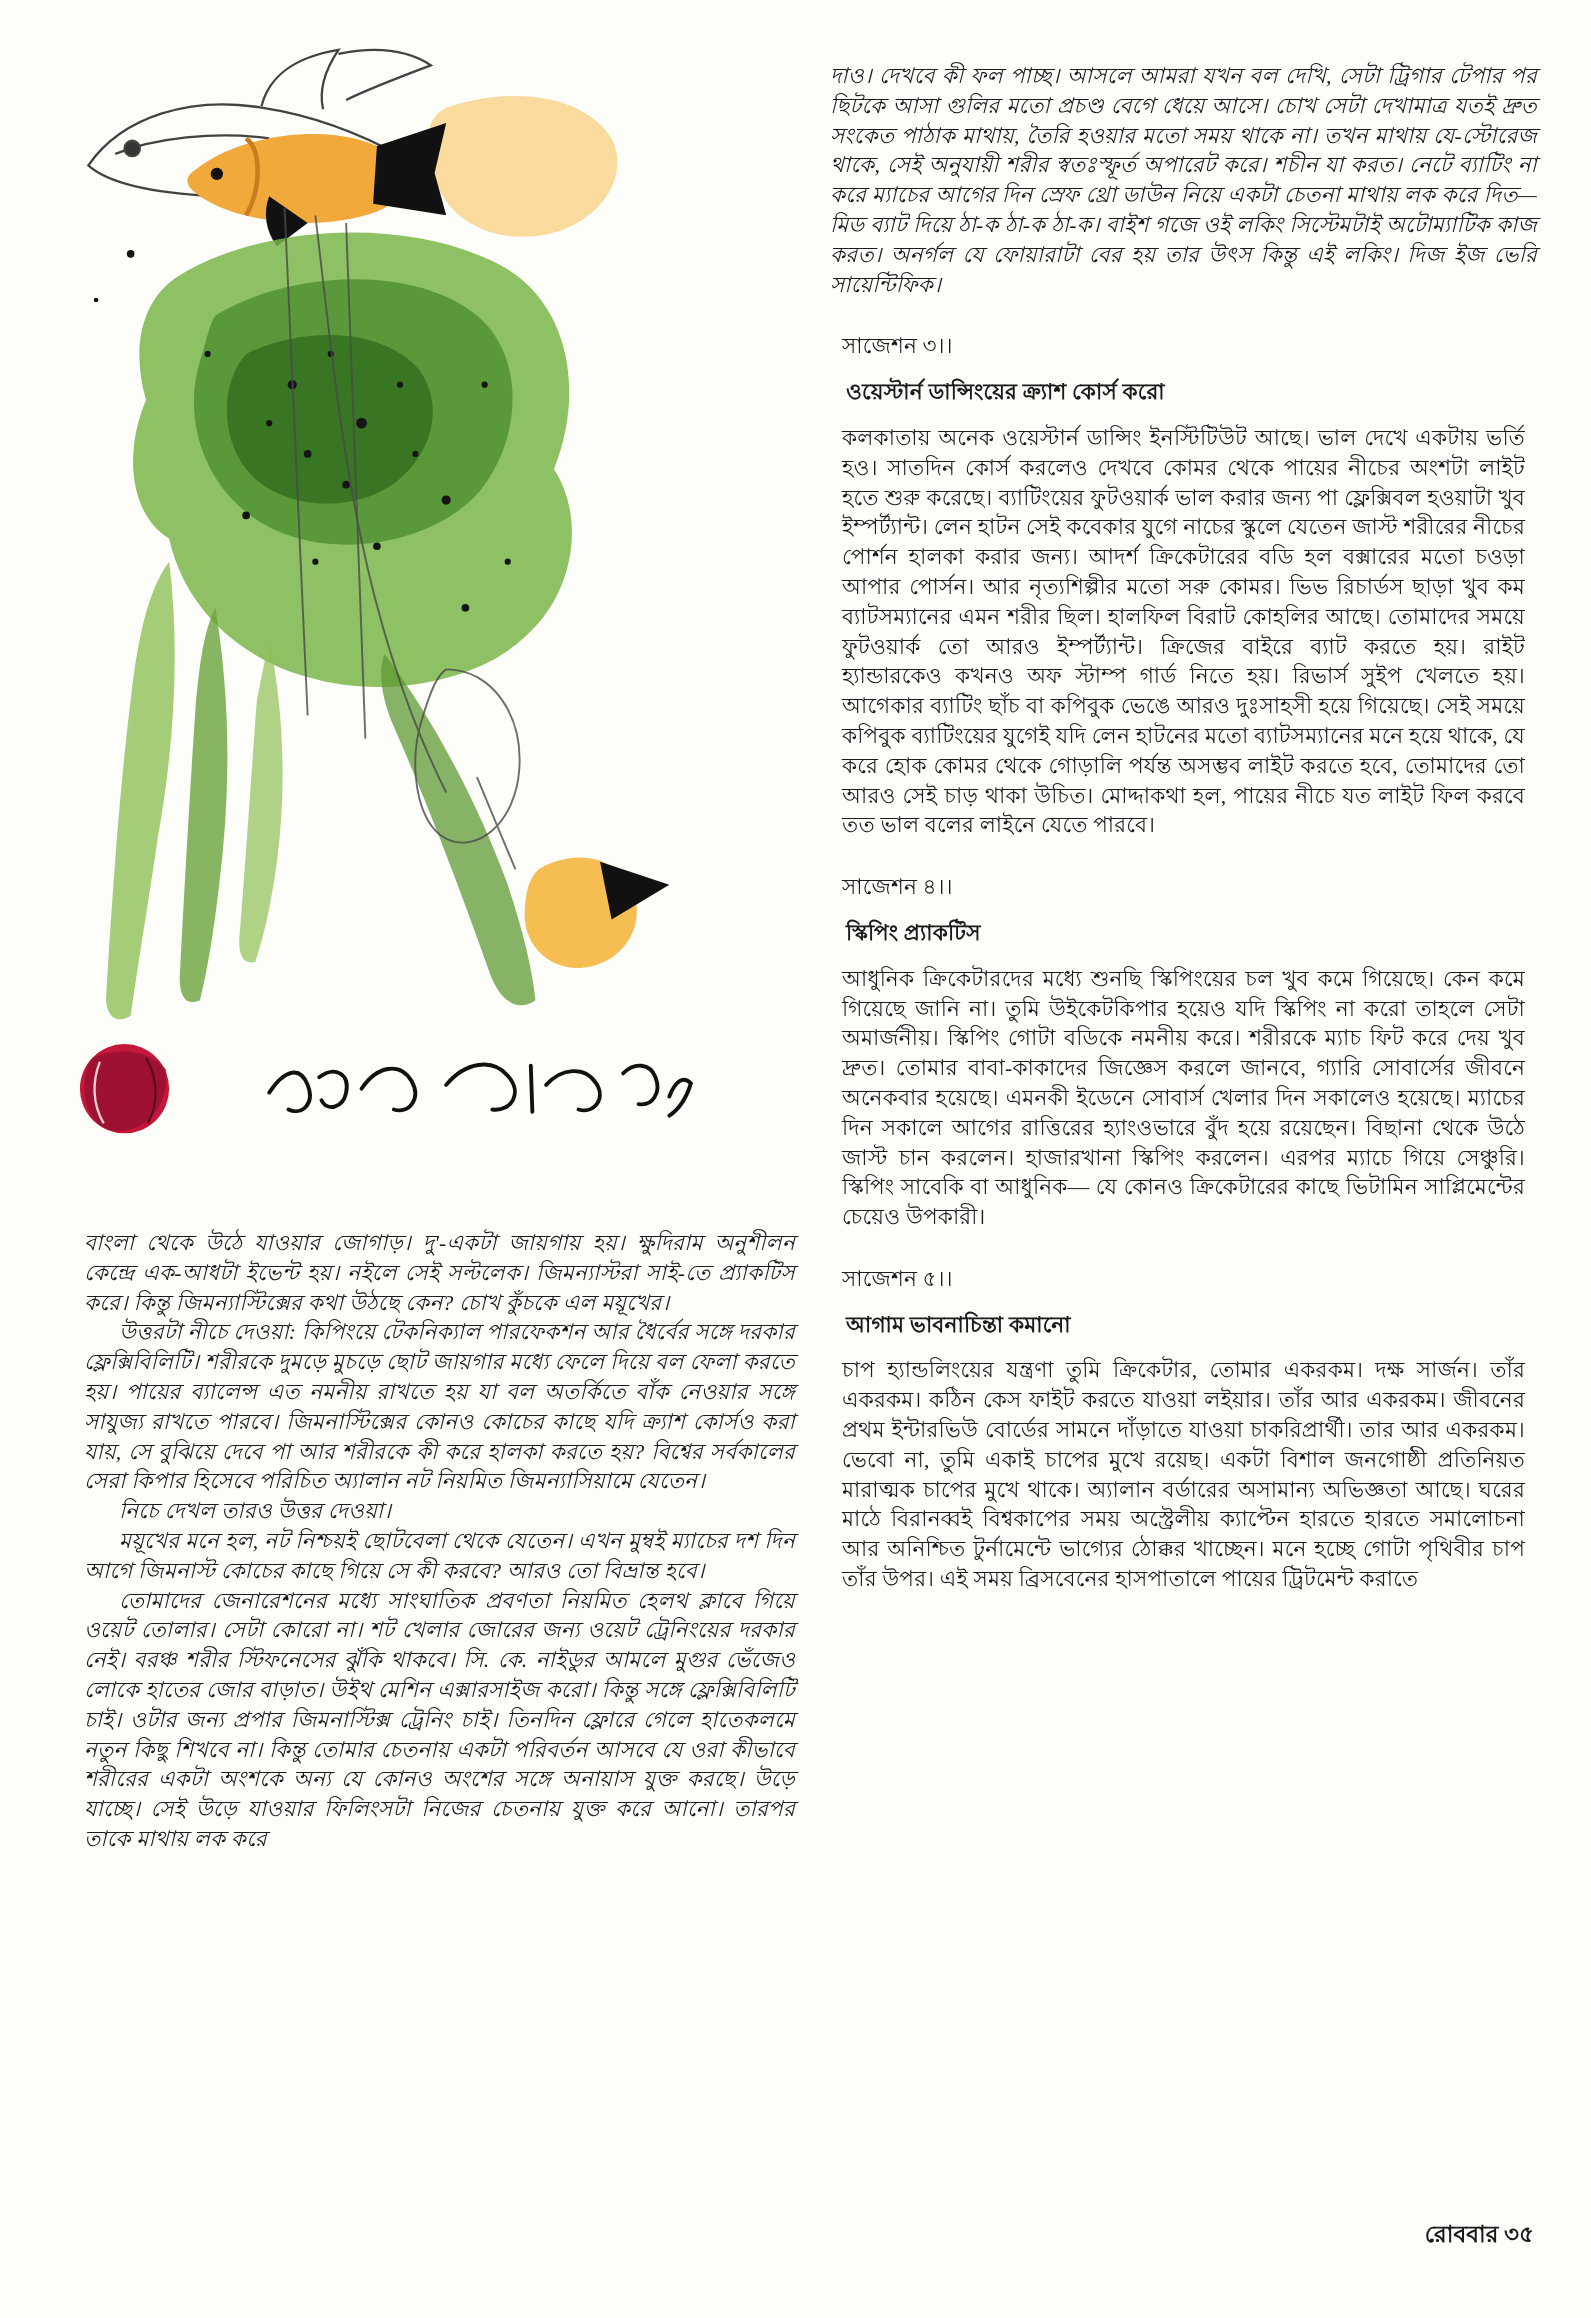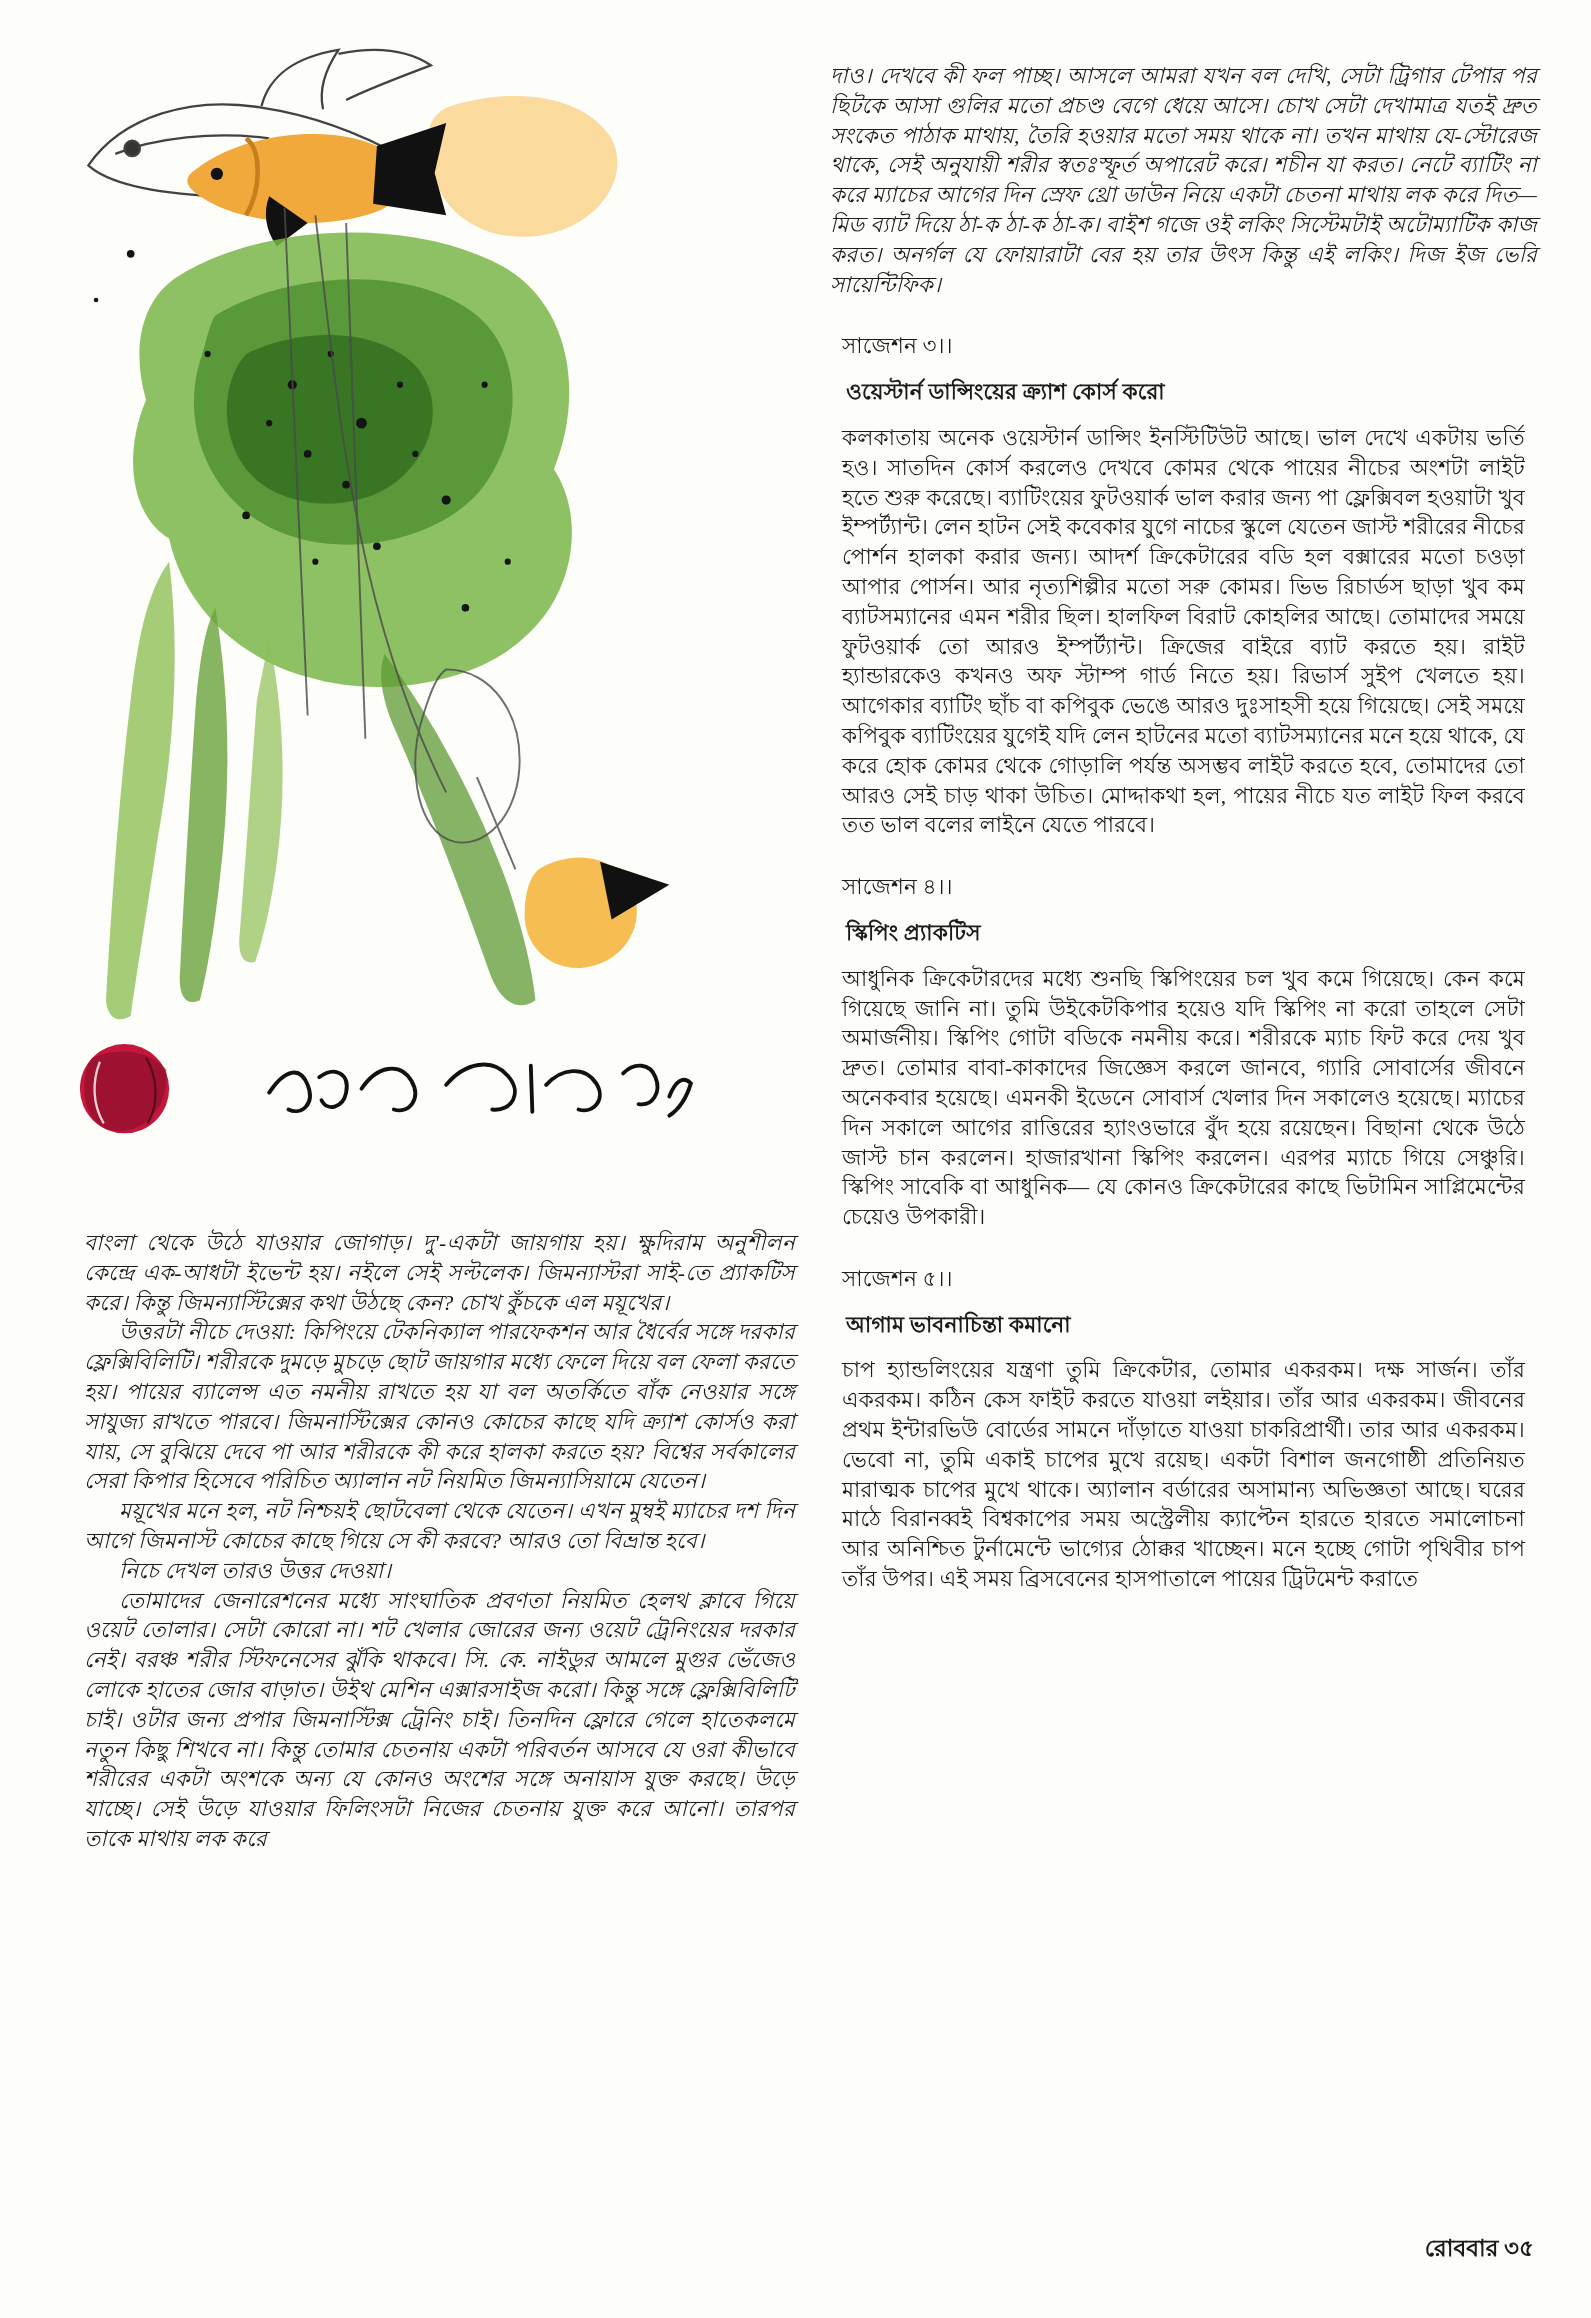--- a/index.html
+++ b/index.html
@@ -31,21 +31,21 @@
   .right-col { left: 830px; top: 62px;  width: 707px; }
   .para { margin: 0; font-style: italic; }
   .para.indent { text-indent: 35px; }
   .section { margin-top: 32px; }
   .section-heading   { font-weight: normal; margin: 12px; }
   .section-subheading{ font-weight: bold; margin: 16px; }
   .section-body      { margin: 12px; }
   .page-footer {
     position: absolute;
     right: 57px;
-    bottom: 50px;
+    bottom: 64px;
     font-size: 23px;
     font-weight: bold;
   }
 </style>
 </head>
 <body>
 
 <div class="page">
 
   <div class="illustration-wrap">
@@ -124,22 +124,22 @@
         <path d="M330 1390 C350 1360, 370 1355, 380 1380 C390 1405, 372 1420, 355 1412 M395 1370 C415 1355, 435 1365, 430 1390 C426 1410, 405 1415, 398 1400 M450 1385 C470 1355, 500 1350, 515 1375 C528 1398, 512 1418, 492 1412"></path>
         <path d="M560 1380 C585 1350, 620 1345, 640 1368 C660 1390, 645 1415, 620 1412 M670 1355 L672 1415 M690 1380 C710 1358, 740 1355, 755 1378 C768 1398, 752 1418, 732 1412"></path>
         <path d="M790 1365 C805 1350, 825 1352, 832 1370 C840 1390, 828 1408, 810 1405 M850 1395 C858 1375, 868 1368, 878 1378 C872 1398, 862 1412, 850 1420"></path>
       </g>
     </svg>
   </div>
 
   <div class="text-col left-col">
     <p class="para">বাংলা থেকে উঠে যাওয়ার জোগাড়। দু'-একটা জায়গায় হয়। ক্ষুদিরাম অনুশীলন কেন্দ্রে এক-আধটা ইভেন্ট হয়। নইলে সেই সল্টলেক। জিমন্যাস্টরা সাই-তে প্র্যাকটিস করে। কিন্তু জিমন্যাস্টিক্সের কথা উঠছে কেন? চোখ কুঁচকে এল ময়ূখের।</p>
     <p class="para indent">উত্তরটা নীচে দেওয়া: কিপিংয়ে টেকনিক্যাল পারফেকশন আর ধৈর্বের সঙ্গে দরকার ফ্লেক্সিবিলিটি। শরীরকে দুমড়ে মুচড়ে ছোট জায়গার মধ্যে ফেলে দিয়ে বল ফেলা করতে হয়। পায়ের ব্যালেন্স এত নমনীয় রাখতে হয় যা বল অতর্কিতে বাঁক নেওয়ার সঙ্গে সাযুজ্য রাখতে পারবে। জিমনাস্টিক্সের কোনও কোচের কাছে যদি ক্র্যাশ কোর্সও করা যায়, সে বুঝিয়ে দেবে পা আর শরীরকে কী করে হালকা করতে হয়? বিশ্বের সর্বকালের সেরা কিপার হিসেবে পরিচিত অ্যালান নট নিয়মিত জিমন্যাসিয়ামে যেতেন।</p>
+    <p class="para indent">নিচে দেখল তারও উত্তর দেওয়া।</p>
     <p class="para indent">ময়ূখের মনে হল, নট নিশ্চয়ই ছোটবেলা থেকে যেতেন। এখন মুম্বই ম্যাচের দশ দিন আগে জিমনাস্ট কোচের কাছে গিয়ে সে কী করবে? আরও তো বিভ্রান্ত হবে।</p>
-    <p class="para indent">নিচে দেখল তারও উত্তর দেওয়া।</p>
     <p class="para indent">তোমাদের জেনারেশনের মধ্যে সাংঘাতিক প্রবণতা নিয়মিত হেলথ ক্লাবে গিয়ে ওয়েট তোলার। সেটা কোরো না। শট খেলার জোরের জন্য ওয়েট ট্রেনিংয়ের দরকার নেই। বরঞ্চ শরীর স্টিফনেসের ঝুঁকি থাকবে। সি. কে. নাইডুর আমলে মুগুর ভেঁজেও লোকে হাতের জোর বাড়াত। উইথ মেশিন এক্সারসাইজ করো। কিন্তু সঙ্গে ফ্লেক্সিবিলিটি চাই। ওটার জন্য প্রপার জিমনাস্টিক্স ট্রেনিং চাই। তিনদিন ফ্লোরে গেলে হাতেকলমে নতুন কিছু শিখবে না। কিন্তু তোমার চেতনায় একটা পরিবর্তন আসবে যে ওরা কীভাবে শরীরের একটা অংশকে অন্য যে কোনও অংশের সঙ্গে অনায়াস যুক্ত করছে। উড়ে যাচ্ছে। সেই উড়ে যাওয়ার ফিলিংসটা নিজের চেতনায় যুক্ত করে আনো। তারপর তাকে মাথায় লক করে</p>
   </div>
 
   <div class="text-col right-col">
     <p class="para">দাও। দেখবে কী ফল পাচ্ছ। আসলে আমরা যখন বল দেখি, সেটা ট্রিগার টেপার পর ছিটকে আসা গুলির মতো প্রচণ্ড বেগে ধেয়ে আসে। চোখ সেটা দেখামাত্র যতই দ্রুত সংকেত পাঠাক মাথায়, তৈরি হওয়ার মতো সময় থাকে না। তখন মাথায় যে-স্টোরেজ থাকে, সেই অনুযায়ী শরীর স্বতঃস্ফূর্ত অপারেট করে। শচীন যা করত। নেটে ব্যাটিং না করে ম্যাচের আগের দিন স্রেফ থ্রো ডাউন নিয়ে একটা চেতনা মাথায় লক করে দিত— মিড ব্যাট দিয়ে ঠা-ক ঠা-ক ঠা-ক। বাইশ গজে ওই লকিং সিস্টেমটাই অটোম্যাটিক কাজ করত। অনর্গল যে ফোয়ারাটা বের হয় তার উৎস কিন্তু এই লকিং। দিজ ইজ ভেরি সায়েন্টিফিক।</p>
 
     <div class="section">
       <p class="section-heading">সাজেশন ৩।।</p>
       <p class="section-subheading">ওয়েস্টার্ন ডান্সিংয়ের ক্র্যাশ কোর্স করো</p>
       <p class="section-body">কলকাতায় অনেক ওয়েস্টার্ন ডান্সিং ইনস্টিটিউট আছে। ভাল দেখে একটায় ভর্তি হও। সাতদিন কোর্স করলেও দেখবে কোমর থেকে পায়ের নীচের অংশটা লাইট হতে শুরু করেছে। ব্যাটিংয়ের ফুটওয়ার্ক ভাল করার জন্য পা ফ্লেক্সিবল হওয়াটা খুব ইম্পর্ট্যান্ট। লেন হাটন সেই কবেকার যুগে নাচের স্কুলে যেতেন জাস্ট শরীরের নীচের পোর্শন হালকা করার জন্য। আদর্শ ক্রিকেটারের বডি হল বক্সারের মতো চওড়া আপার পোর্সন। আর নৃত্যশিল্পীর মতো সরু কোমর। ভিভ রিচার্ডস ছাড়া খুব কম ব্যাটসম্যানের এমন শরীর ছিল। হালফিল বিরাট কোহলির আছে। তোমাদের সময়ে ফুটওয়ার্ক তো আরও ইম্পর্ট্যান্ট। ক্রিজের বাইরে ব্যাট করতে হয়। রাইট হ্যান্ডারকেও কখনও অফ স্টাম্প গার্ড নিতে হয়। রিভার্স সুইপ খেলতে হয়। আগেকার ব্যাটিং ছাঁচ বা কপিবুক ভেঙে আরও দুঃসাহসী হয়ে গিয়েছে। সেই সময়ে কপিবুক ব্যাটিংয়ের যুগেই যদি লেন হাটনের মতো ব্যাটসম্যানের মনে হয়ে থাকে, যে করে হোক কোমর থেকে গোড়ালি পর্যন্ত অসম্ভব লাইট করতে হবে, তোমাদের তো আরও সেই চাড় থাকা উচিত। মোদ্দাকথা হল, পায়ের নীচে যত লাইট ফিল করবে তত ভাল বলের লাইনে যেতে পারবে।</p>

